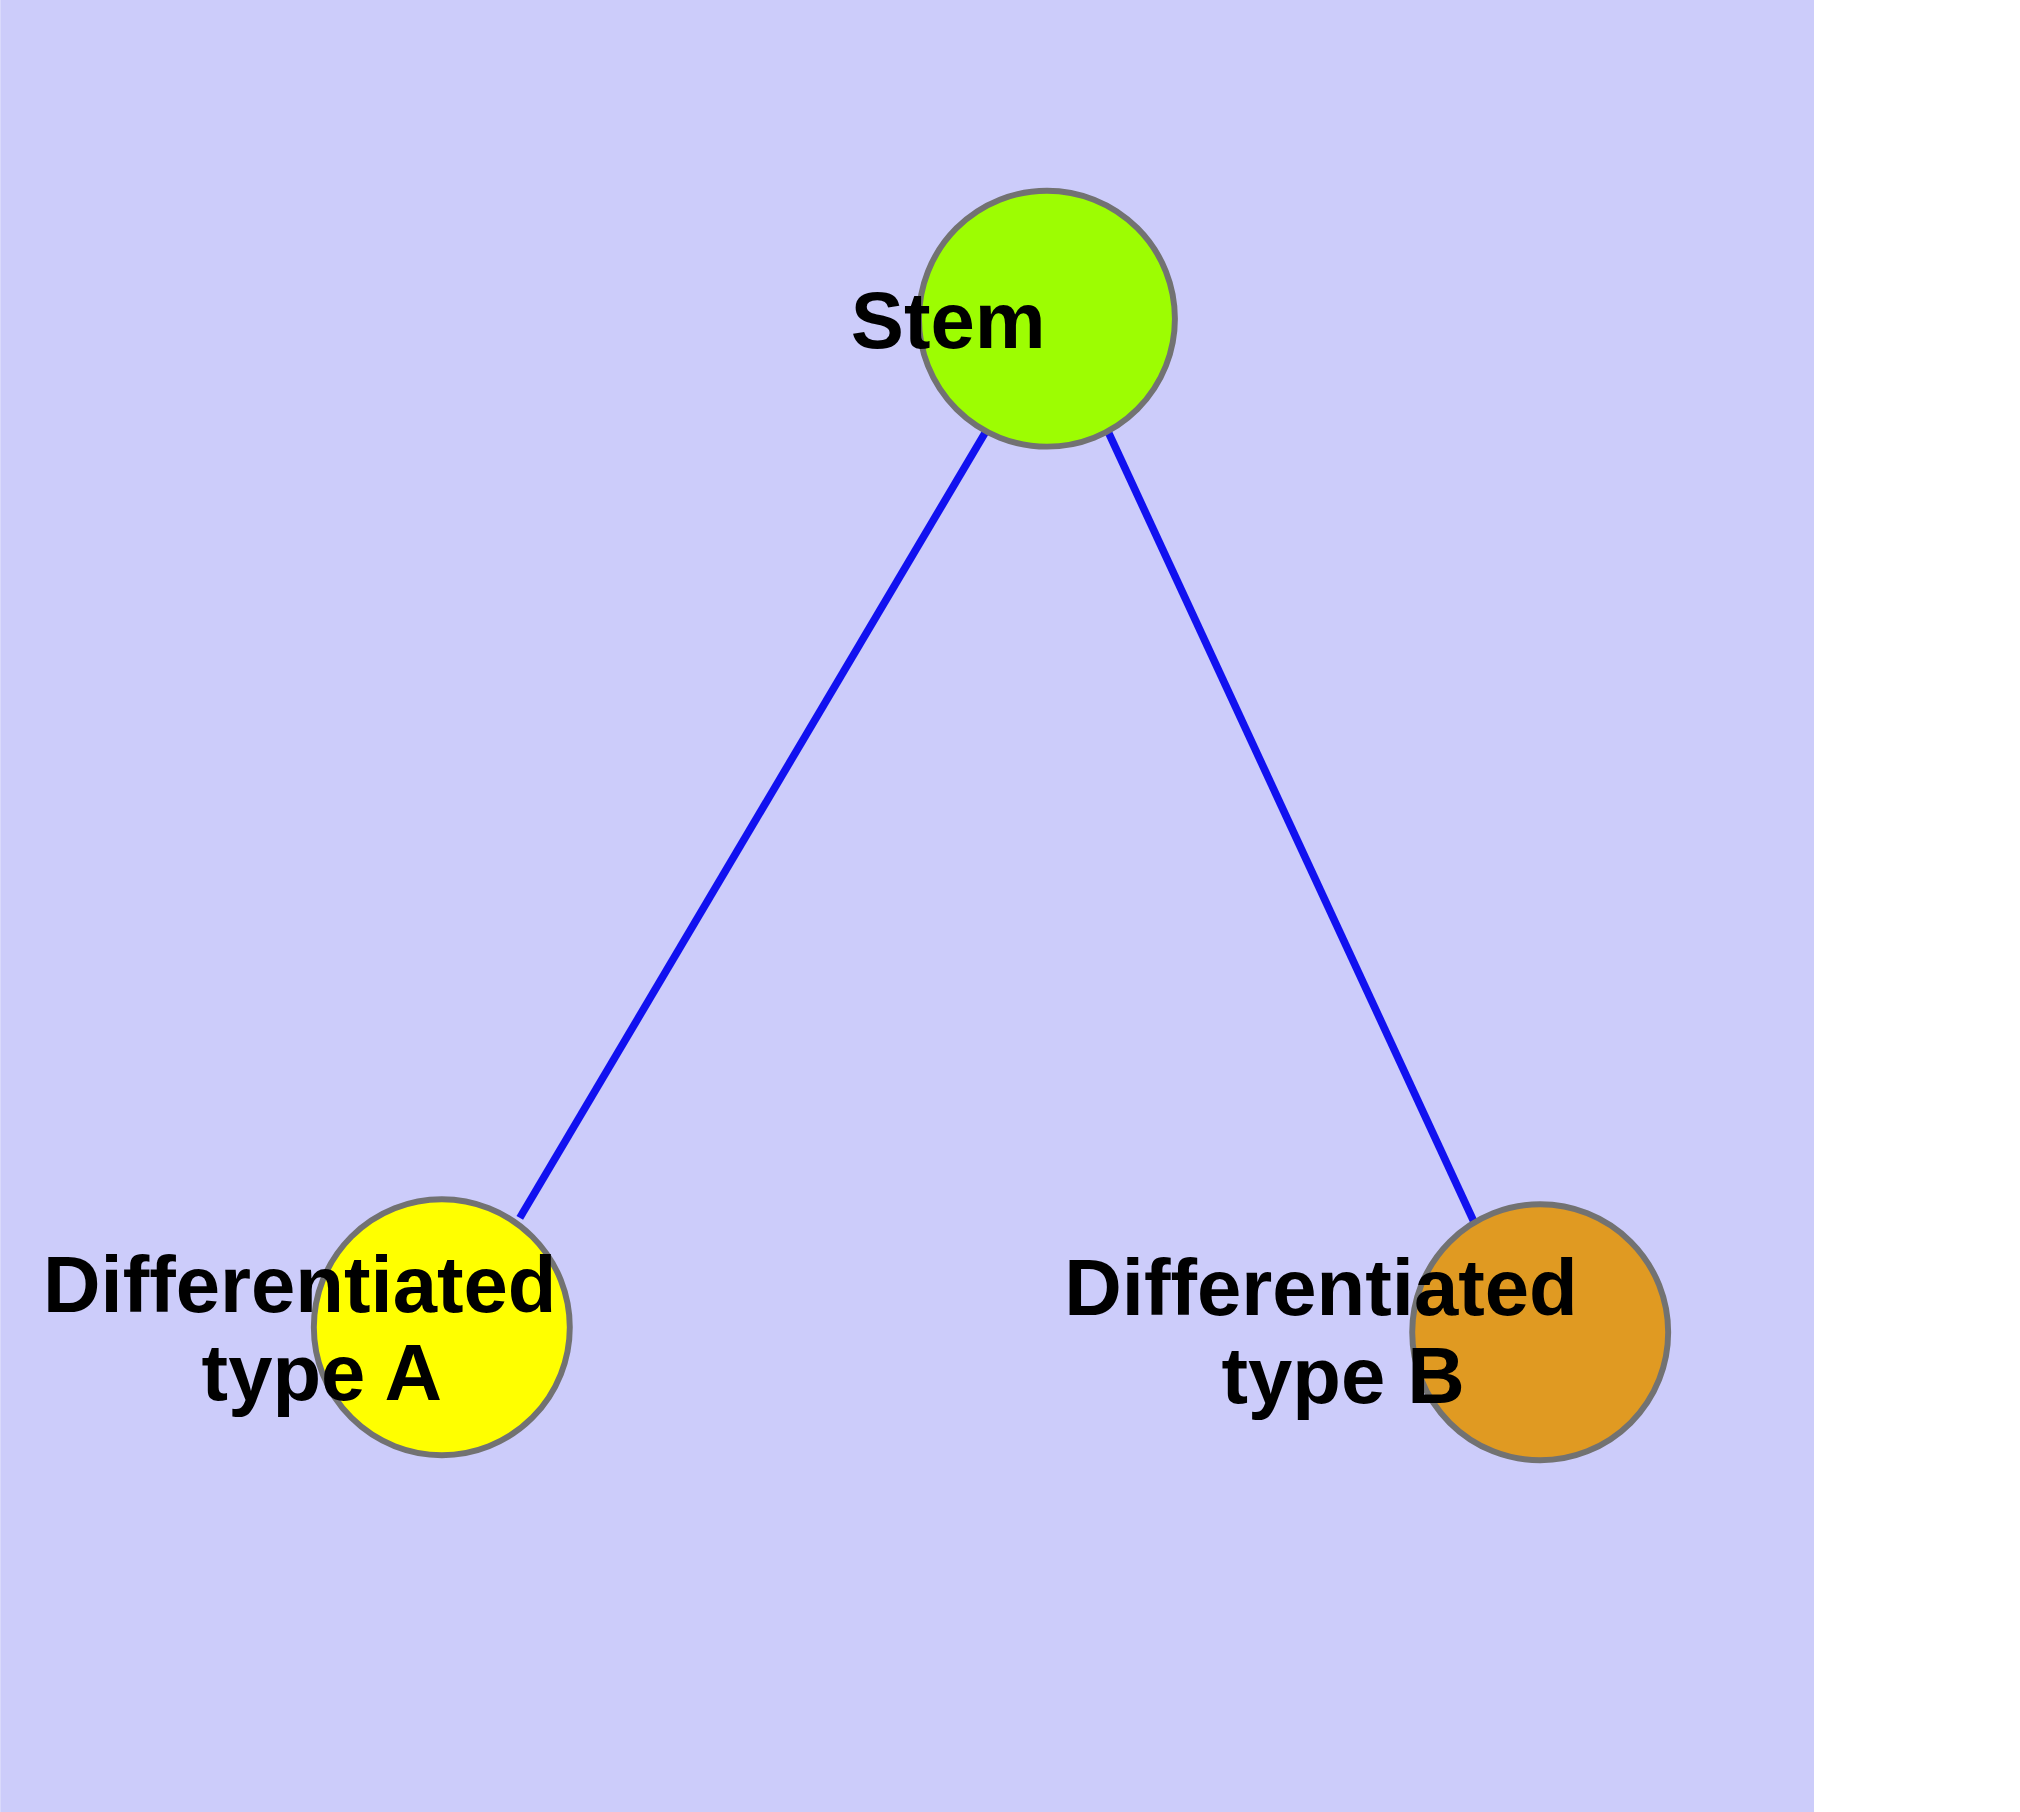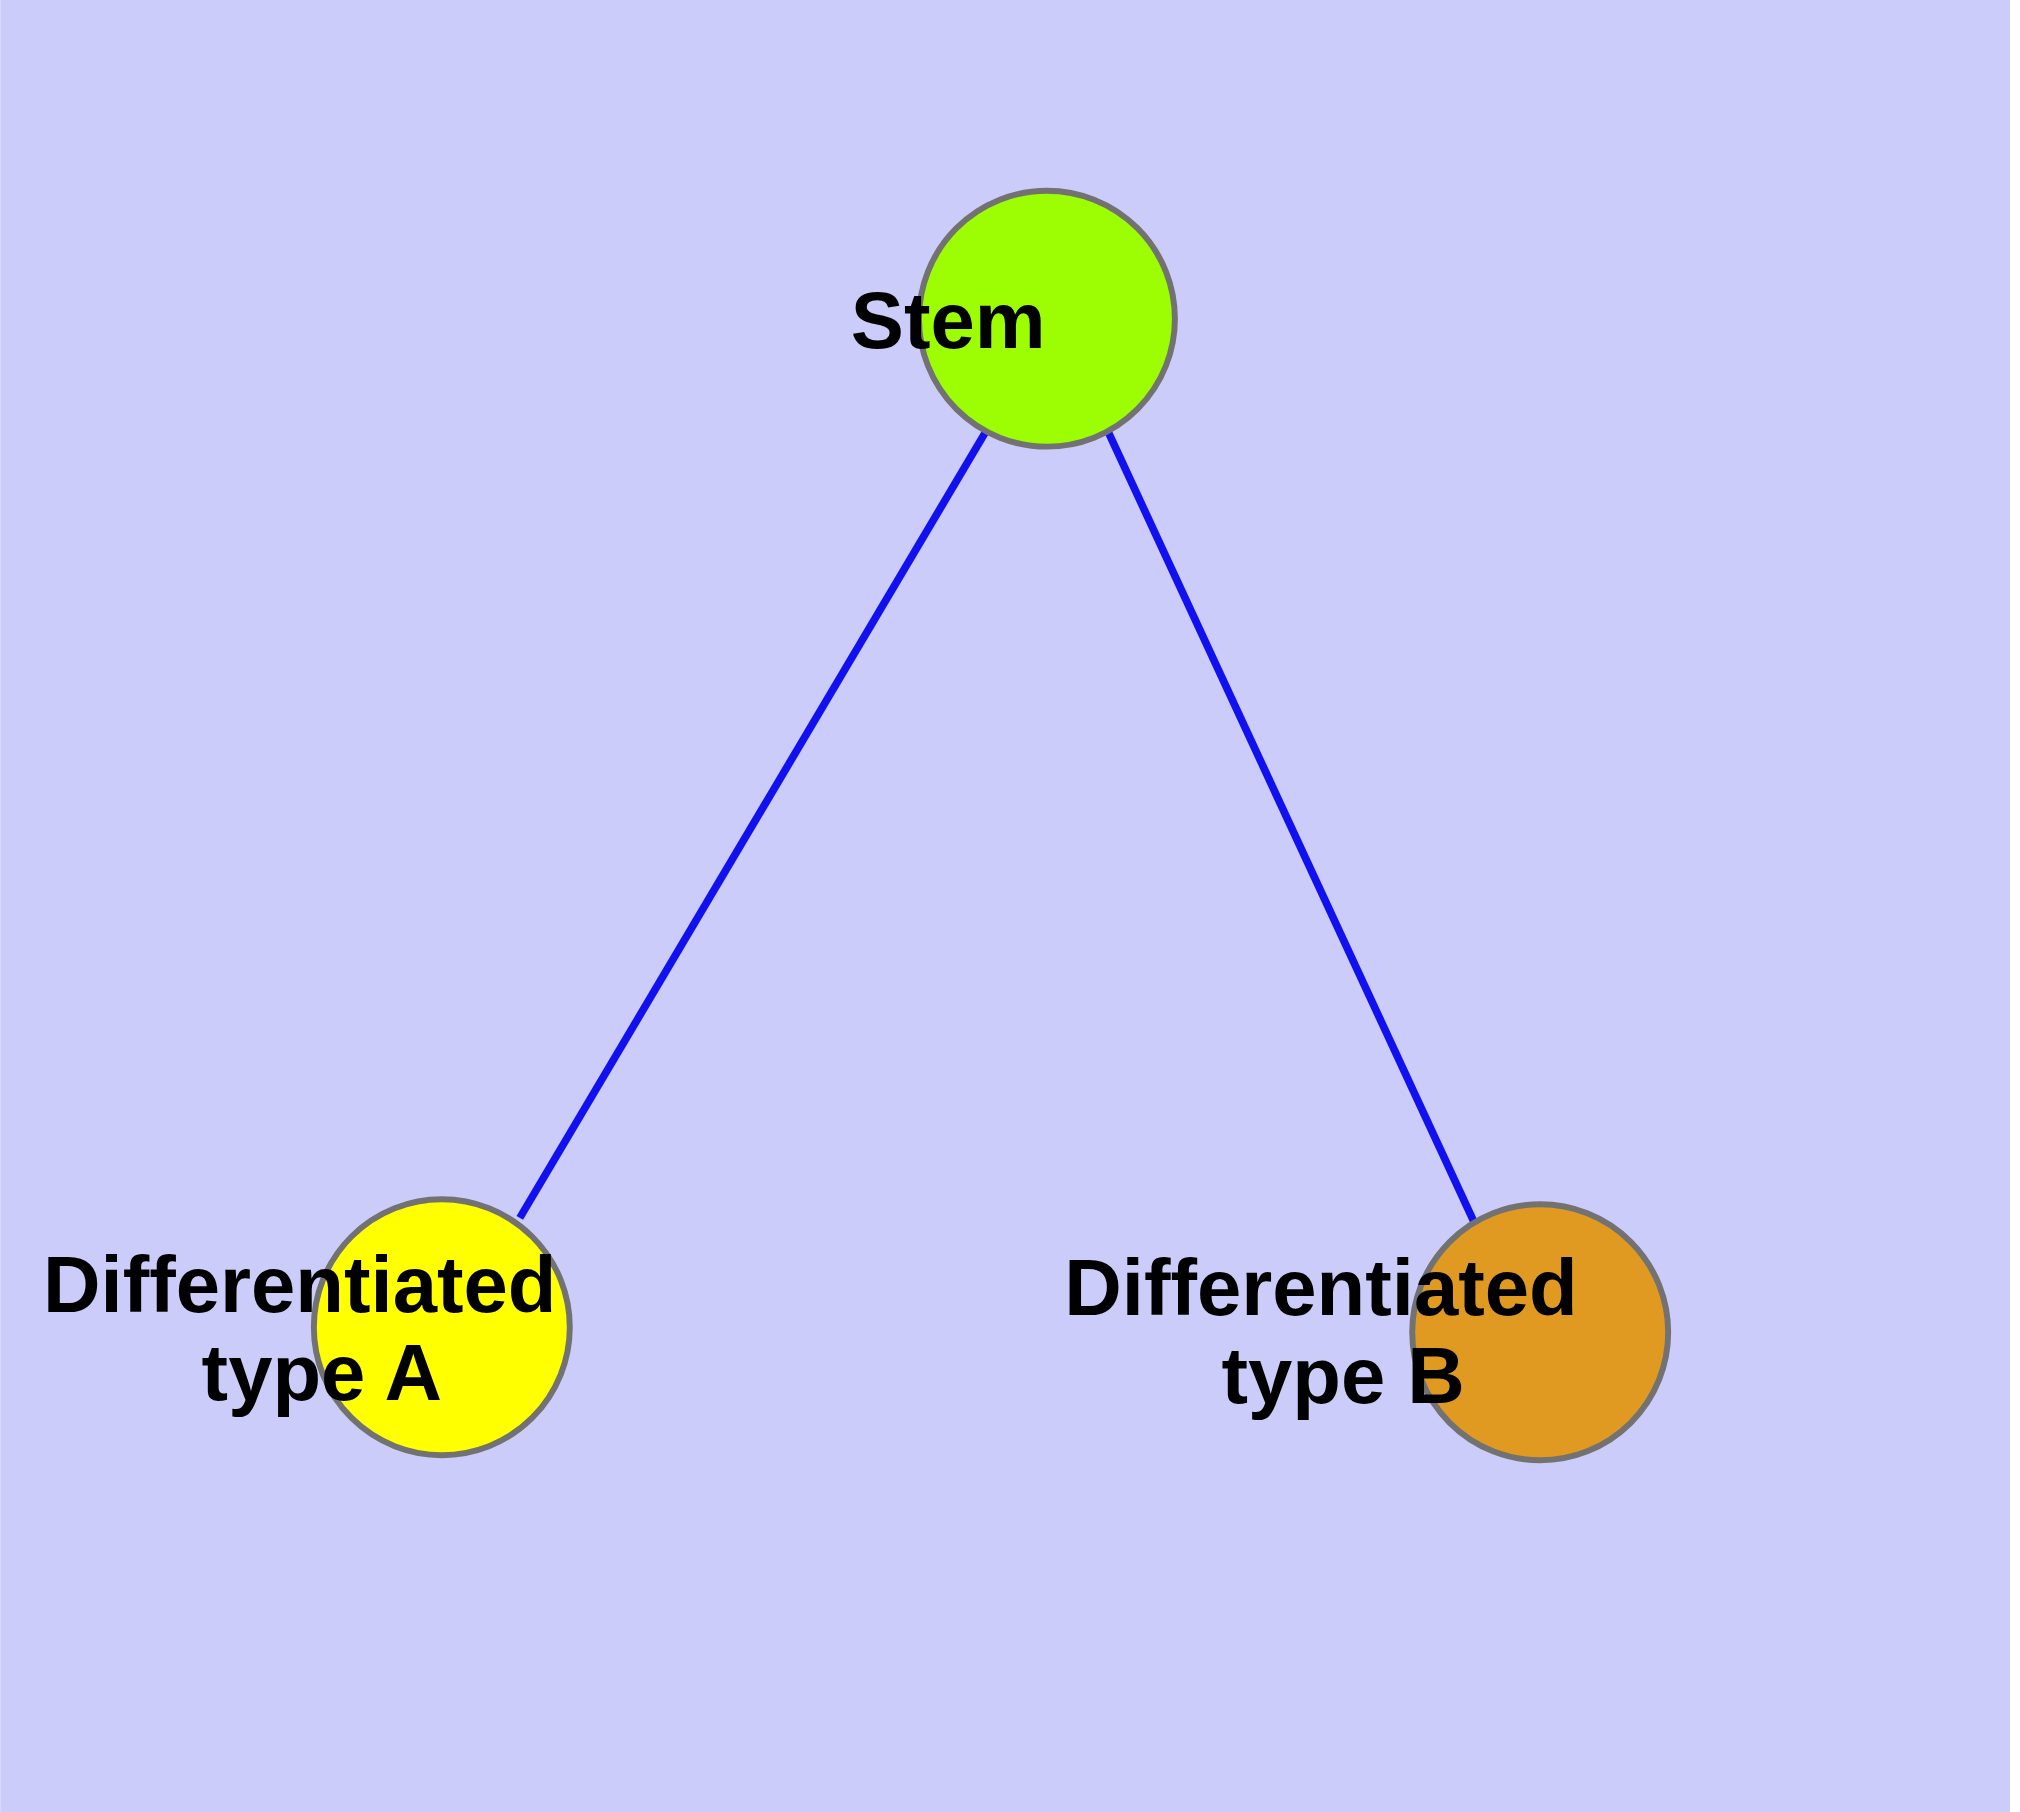--- a/index.html
+++ b/index.html
@@ -28,21 +28,21 @@
     font-weight: bold;
     fill: #000000;
     dominant-baseline: auto;
     text-anchor: middle;
     white-space: pre;
   }
 </style>
 </head>
 <body>
 
-<div id="canvas" style="width: 2010px; height: 1812px;">
+<div id="canvas" style="width: 1814px; height: 1812px;">
   <svg id="graph-svg" viewBox="0 0 2384 2138" xmlns="http://www.w3.org/2000/svg">
 
     <rect id="bg-rect" x="0" y="0" width="2384" height="2138" fill="#ccccfa"></rect>
 
     <g id="edge-layer">
       <line id="edge-0" x1="1163" y1="509" x2="613" y2="1437" stroke="#1111f0" stroke-width="9" stroke-linecap="butt"></line>
       <line id="edge-1" x1="1307" y1="509" x2="1739" y2="1442" stroke="#1111f0" stroke-width="9" stroke-linecap="butt"></line>
     </g>
 
     <g id="node-layer">

